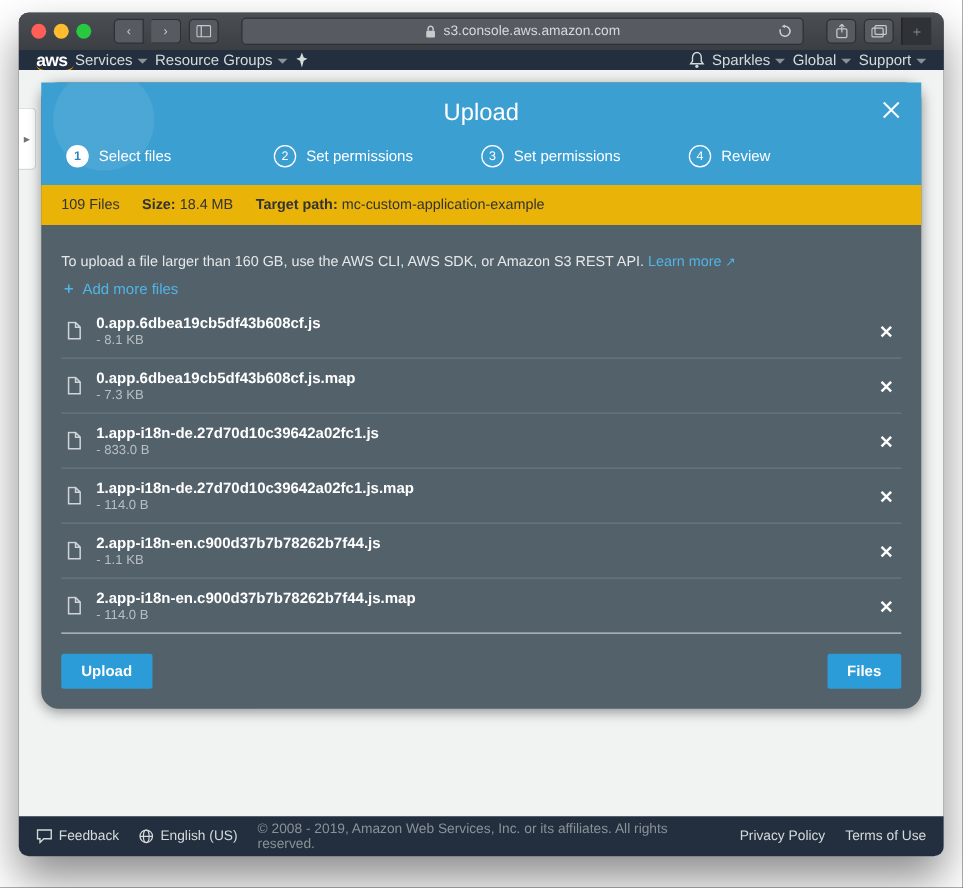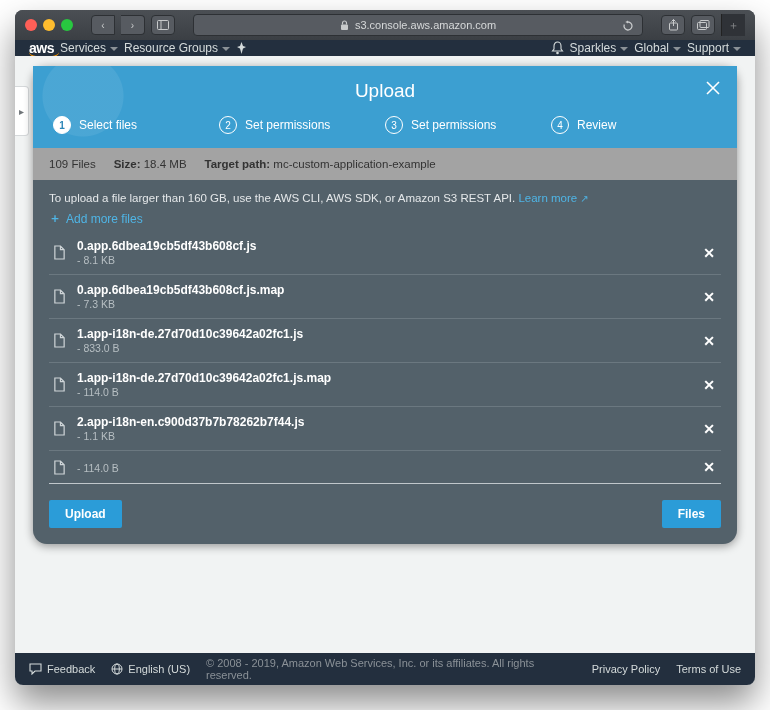--- a/index.html
+++ b/index.html
@@ -101,26 +101,26 @@
   .steps{display:flex;padding:14px 20px 14px}
   .step{flex:1;display:flex;align-items:center;gap:8px;color:#fff;font-size:12px}
   .step .num{
     width:18px;height:18px;border:1.5px solid #fff;border-radius:50%;
     display:flex;align-items:center;justify-content:center;font-size:10px;
   }
   .step.active .num{background:#fff;color:#2c86b8;font-weight:700}
   .step .label{white-space:nowrap}
 
   .infobar{
-    background:#a3a3a3;color:#333;padding:10px 16px;font-size:11.5px;
+    background:#eab308;color:#333;padding:10px 16px;font-size:11.5px;
     display:flex;gap:18px;flex-wrap:wrap;
   }
   .infobar b{font-weight:700}
 
-  .modal-body{padding:12px 16px 0;color:#e5e8ea}
+  .modal-body{padding:24px 16px 0;color:#e5e8ea}
   .hint{font-size:11.5px;margin-bottom:6px}
   .hint a{color:#4fb5e6;text-decoration:none}
   .hint .ext{font-size:10px;margin-left:3px}
   .addmore{color:#4fb5e6;font-size:12px;display:flex;align-items:center;gap:5px;cursor:pointer;margin-bottom:4px}
   .addmore .plus{font-weight:700}
 
   .file-list{}
   .file-row{
     display:flex;align-items:center;gap:10px;padding:8px 2px;
     border-bottom:1px solid #6b7880;
@@ -348,20 +348,21 @@
               </span>
               <span class="file-remove">✕</span>
             </div>
             <div class="file-row">
               <span class="file-icon">
                 <svg viewBox="0 0 14 16">
                   <path d="M2 1 h6 l4 4 v10 h-10 z M8 1 v4 h4"></path>
                 </svg>
               </span>
               <span class="file-info">
+                <div class="file-name">2.app-i18n-en.c900d37b7b78262b7f44.js.map</div>
                 <div class="file-size">- 114.0 B</div>
               </span>
               <span class="file-remove">✕</span>
             </div>
           </div>
       </div>
 
       <div class="modal-actions">
         <button class="btn">Upload</button>
         <button class="btn">Files</button>

